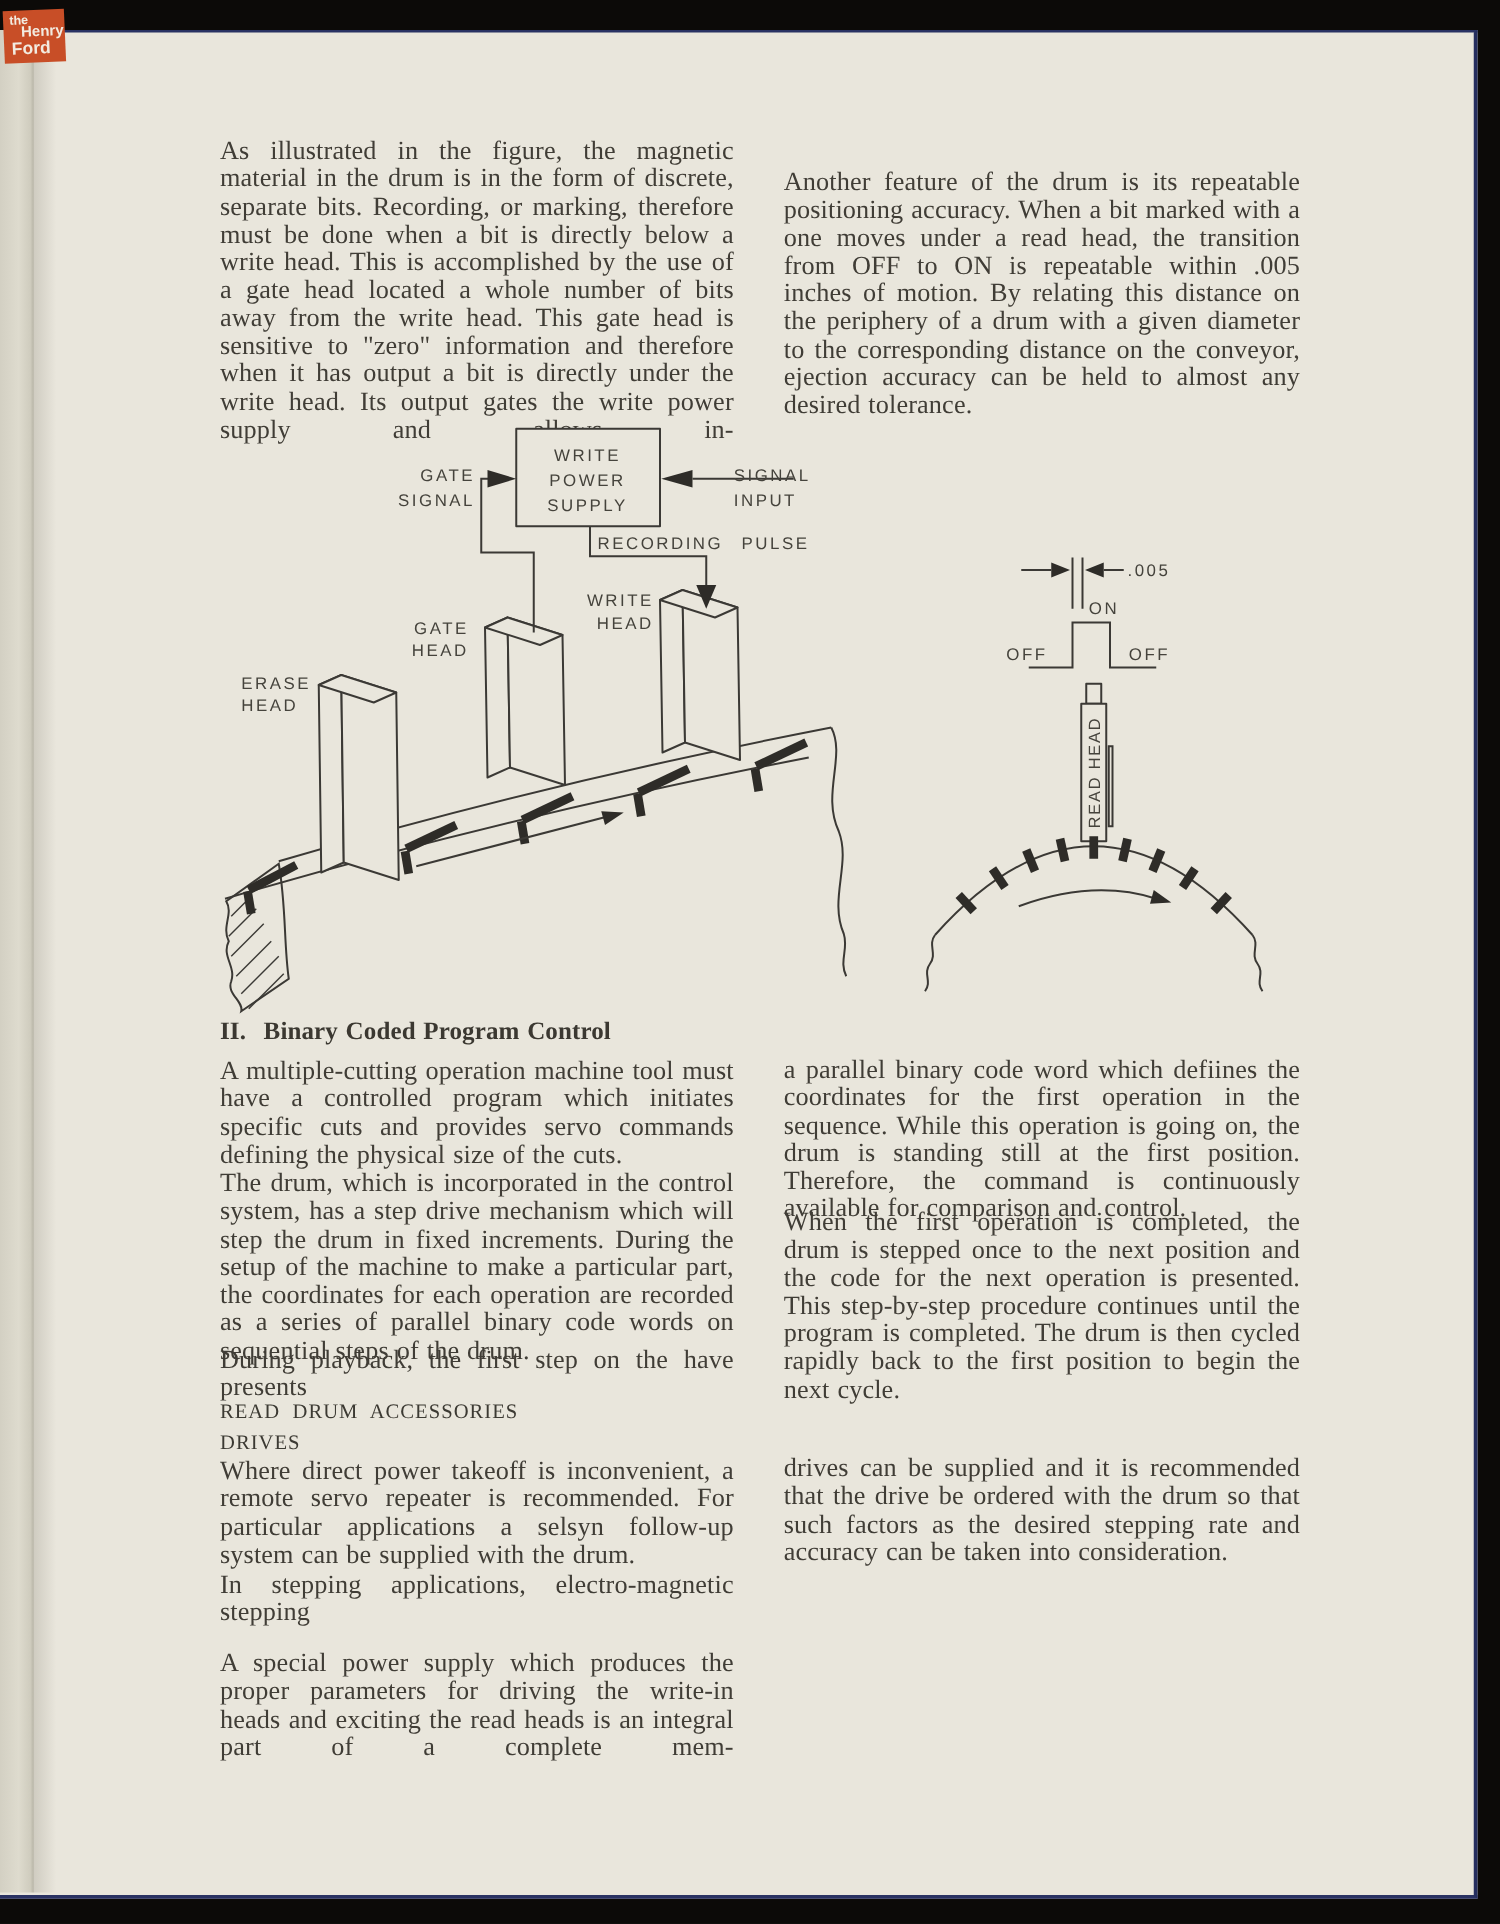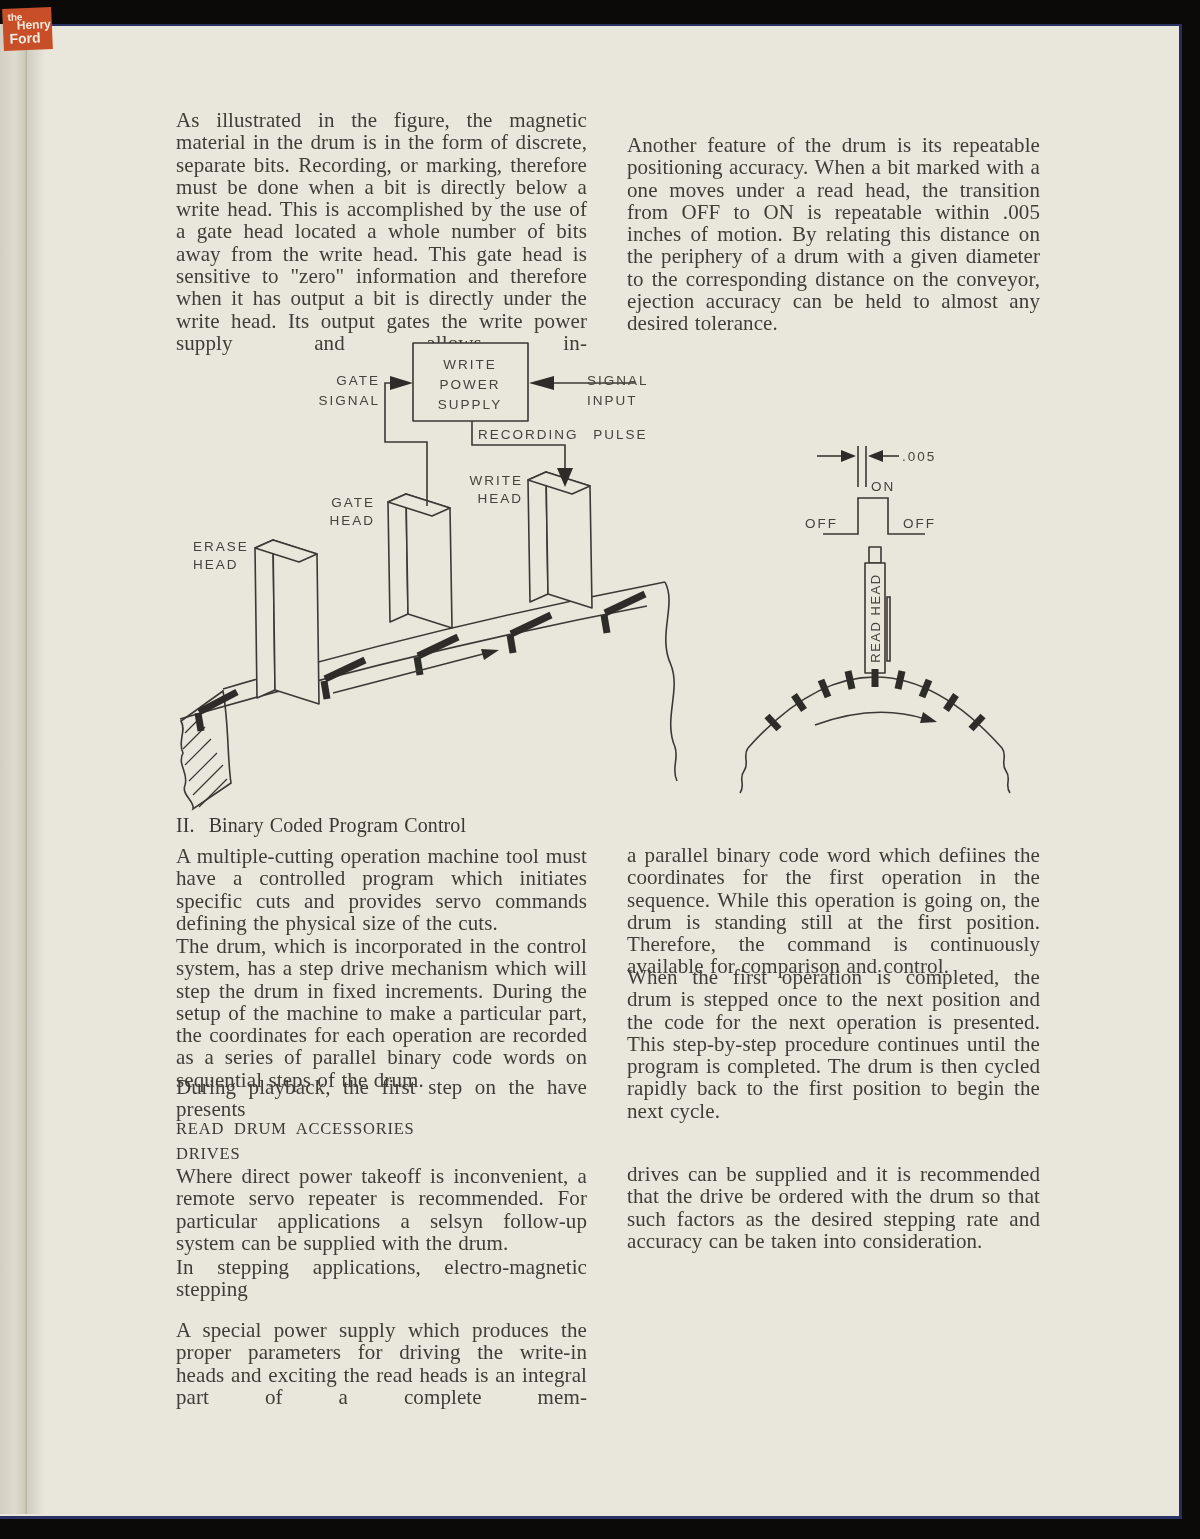--- a/index.html
+++ b/index.html
@@ -17,21 +17,21 @@
         transform:rotate(-2.5deg);color:#f2ebe0;font-family:"Liberation Sans",sans-serif;font-weight:bold;}
   #logo .l-the{position:absolute;left:5px;top:3px;font-size:10px;}
   #logo .l-henry{position:absolute;left:14px;top:10px;font-size:12px;}
   #logo .l-ford{position:absolute;left:6px;top:22px;font-size:14px;}
   
   .tb{position:absolute;color:#403d36;font-size:21px;line-height:22.3px;text-align:justify;
       letter-spacing:0.1px;word-spacing:1px;}
   .lcol{left:176px;width:411px;}
   .rcol{left:627px;width:413px;}
   .stretch{text-align-last:justify;}
-  .h2{font-size:20px;line-height:24px;text-align:left;color:#3b3831;}
+  .h2{font-size:20px;line-height:24px;text-align:left;color:#3b3831;font-weight:bold;}
   .h2 .h2num{margin-right:14px;}
   .subhead{font-size:16.5px;letter-spacing:0.8px;word-spacing:5px;text-align:left;color:#3c3a33;}
   
   #diagram{position:absolute;left:165px;top:335px;}
   #diagram text{font-family:"Liberation Sans",sans-serif;font-size:13.5px;fill:#45433c;letter-spacing:2px;}
   .wire{stroke:#3b3935;stroke-width:1.6;fill:none;}
   .thick{stroke:#2e2c28;stroke-width:7;fill:none;}
   .solid{fill:#2e2c28;stroke:none;}
   .face{fill:#e9e6dc;stroke:#3b3935;stroke-width:1.6;stroke-linejoin:round;}
   .hatchln{stroke:#3b3935;stroke-width:1.2;}

